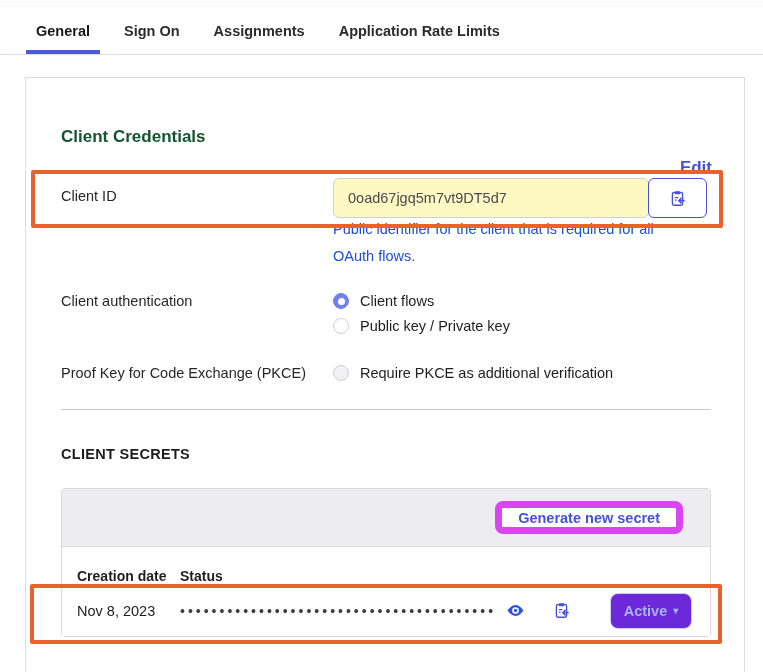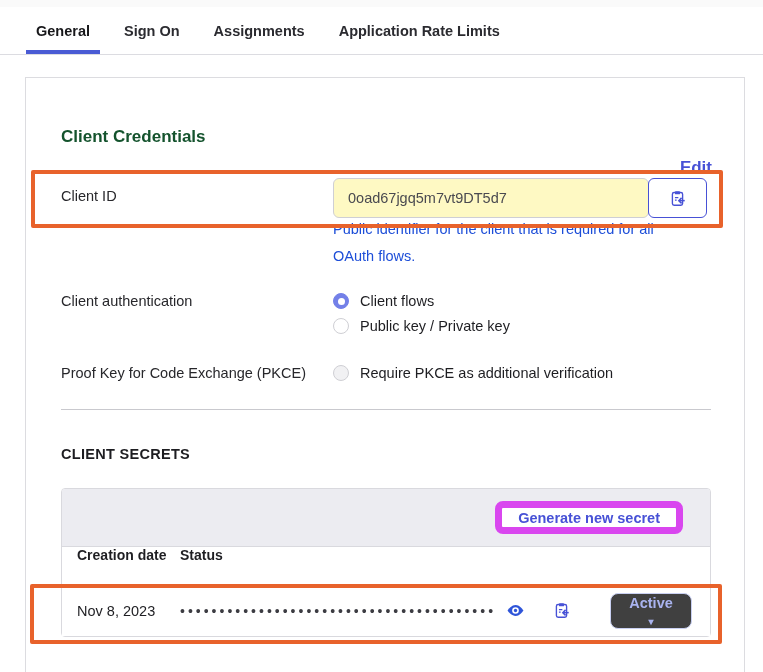--- a/index.html
+++ b/index.html
@@ -57,33 +57,33 @@
 
   .secrets-title{position:absolute;left:35px;top:368px;margin:0;font-size:14.5px;font-weight:700;
                  letter-spacing:.3px;color:#1d1d21;}
 
   
   .secrets-table{position:absolute;left:35px;top:410px;width:650px;border:1px solid #d9d9de;border-radius:4px;}
   .table-band{position:relative;height:57px;background:#ececf1;border-radius:3px 3px 0 0;}
   .generate-btn{position:absolute;right:27px;top:12px;height:33px;padding:0 16px;background:#fff;
     border:7px solid #d946ef;border-radius:8px;color:#4751d6;font-family:"Liberation Sans",sans-serif;
     font-size:14.5px;font-weight:700;cursor:pointer;}
-  .table-header{display:flex;align-items:flex-start;height:39px;border-top:1px solid #d9d9de;
+  .table-header{display:flex;align-items:flex-end;height:39px;border-top:1px solid #d9d9de;
                 border-bottom:1px solid #d9d9de;background:#fff;font-size:14px;font-weight:700;color:#1e1e22;}
   .col-date{width:118px;padding-left:15px;flex:0 0 auto;}
   .col-secret{flex:1;display:flex;align-items:center;}
   .col-status{width:100px;flex:0 0 auto;}
   .table-row{display:flex;align-items:center;height:51px;background:#fff;font-size:14.5px;color:#1e1e22;}
   .dots{width:322px;font-size:14px;letter-spacing:3px;color:#3c3c42;overflow:hidden;white-space:nowrap;}
   .icon-btn{background:none;border:none;padding:0;cursor:pointer;display:flex;align-items:center;}
   .eye-btn{margin-left:4px;}
   .clip-btn{margin-left:28px;}
   .status-btn{display:flex;align-items:center;justify-content:center;gap:6px;width:82px;height:36px;
-    background:#404040;border:1px solid #c9d0f2;border-radius:8px;color:#a9b3ef;
-    font-family:"Liberation Sans",sans-serif;font-size:14.5px;font-weight:700;cursor:pointer;flex-direction:column;}
+    background:#6d28d9;border:1px solid #c9d0f2;border-radius:8px;color:#a9b3ef;
+    font-family:"Liberation Sans",sans-serif;font-size:14.5px;font-weight:700;cursor:pointer;}
   .status-caret{font-size:10px;line-height:1;}
 
   
   .hl-box{position:absolute;border:4px solid #e8622b;border-radius:2px;pointer-events:none;z-index:5;}
   .hl-client-id{left:31px;top:170px;width:684px;height:50px;}
   .hl-secret-row{left:30px;top:584px;width:684px;height:52px;}
 </style>
 </head>
 <body>
 

